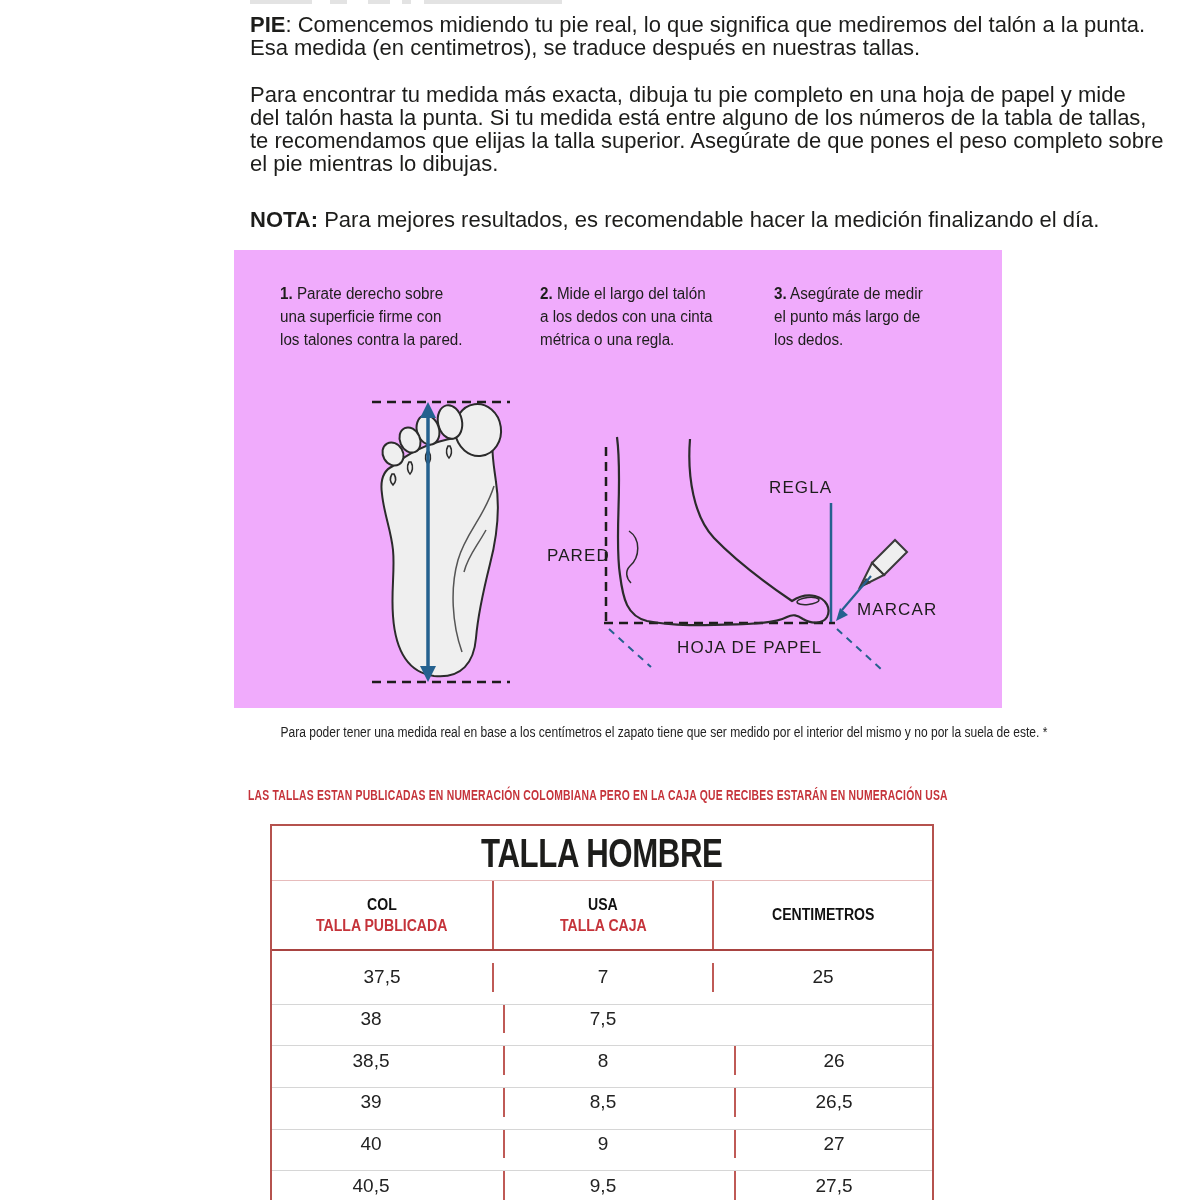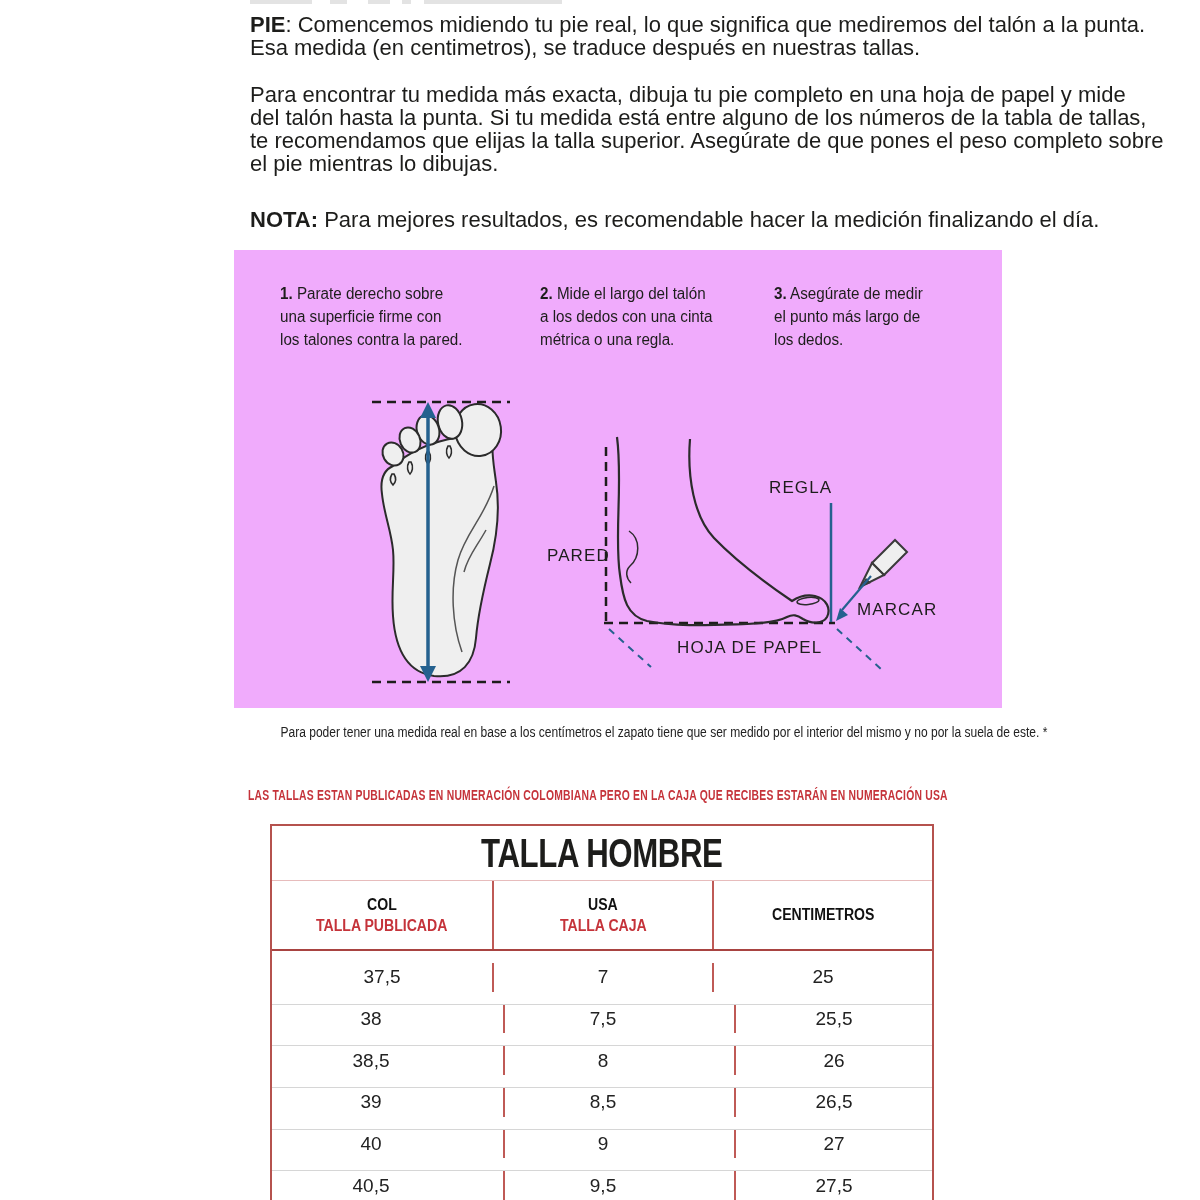--- a/index.html
+++ b/index.html
@@ -163,21 +163,20 @@
   </div>
   <div class="t-body">
       <div class="trow">
         <div class="tcell">37,5</div>
         <div class="tcell">7</div>
         <div class="tcell">25</div>
       </div>
       <div class="trow">
         <div class="tcell">38</div>
         <div class="tcell">7,5</div>
-        <div class="tcell">25,5</div>
       </div>
       <div class="trow">
         <div class="tcell">38,5</div>
         <div class="tcell">8</div>
         <div class="tcell">26</div>
       </div>
       <div class="trow">
         <div class="tcell">39</div>
         <div class="tcell">8,5</div>
         <div class="tcell">26,5</div>

